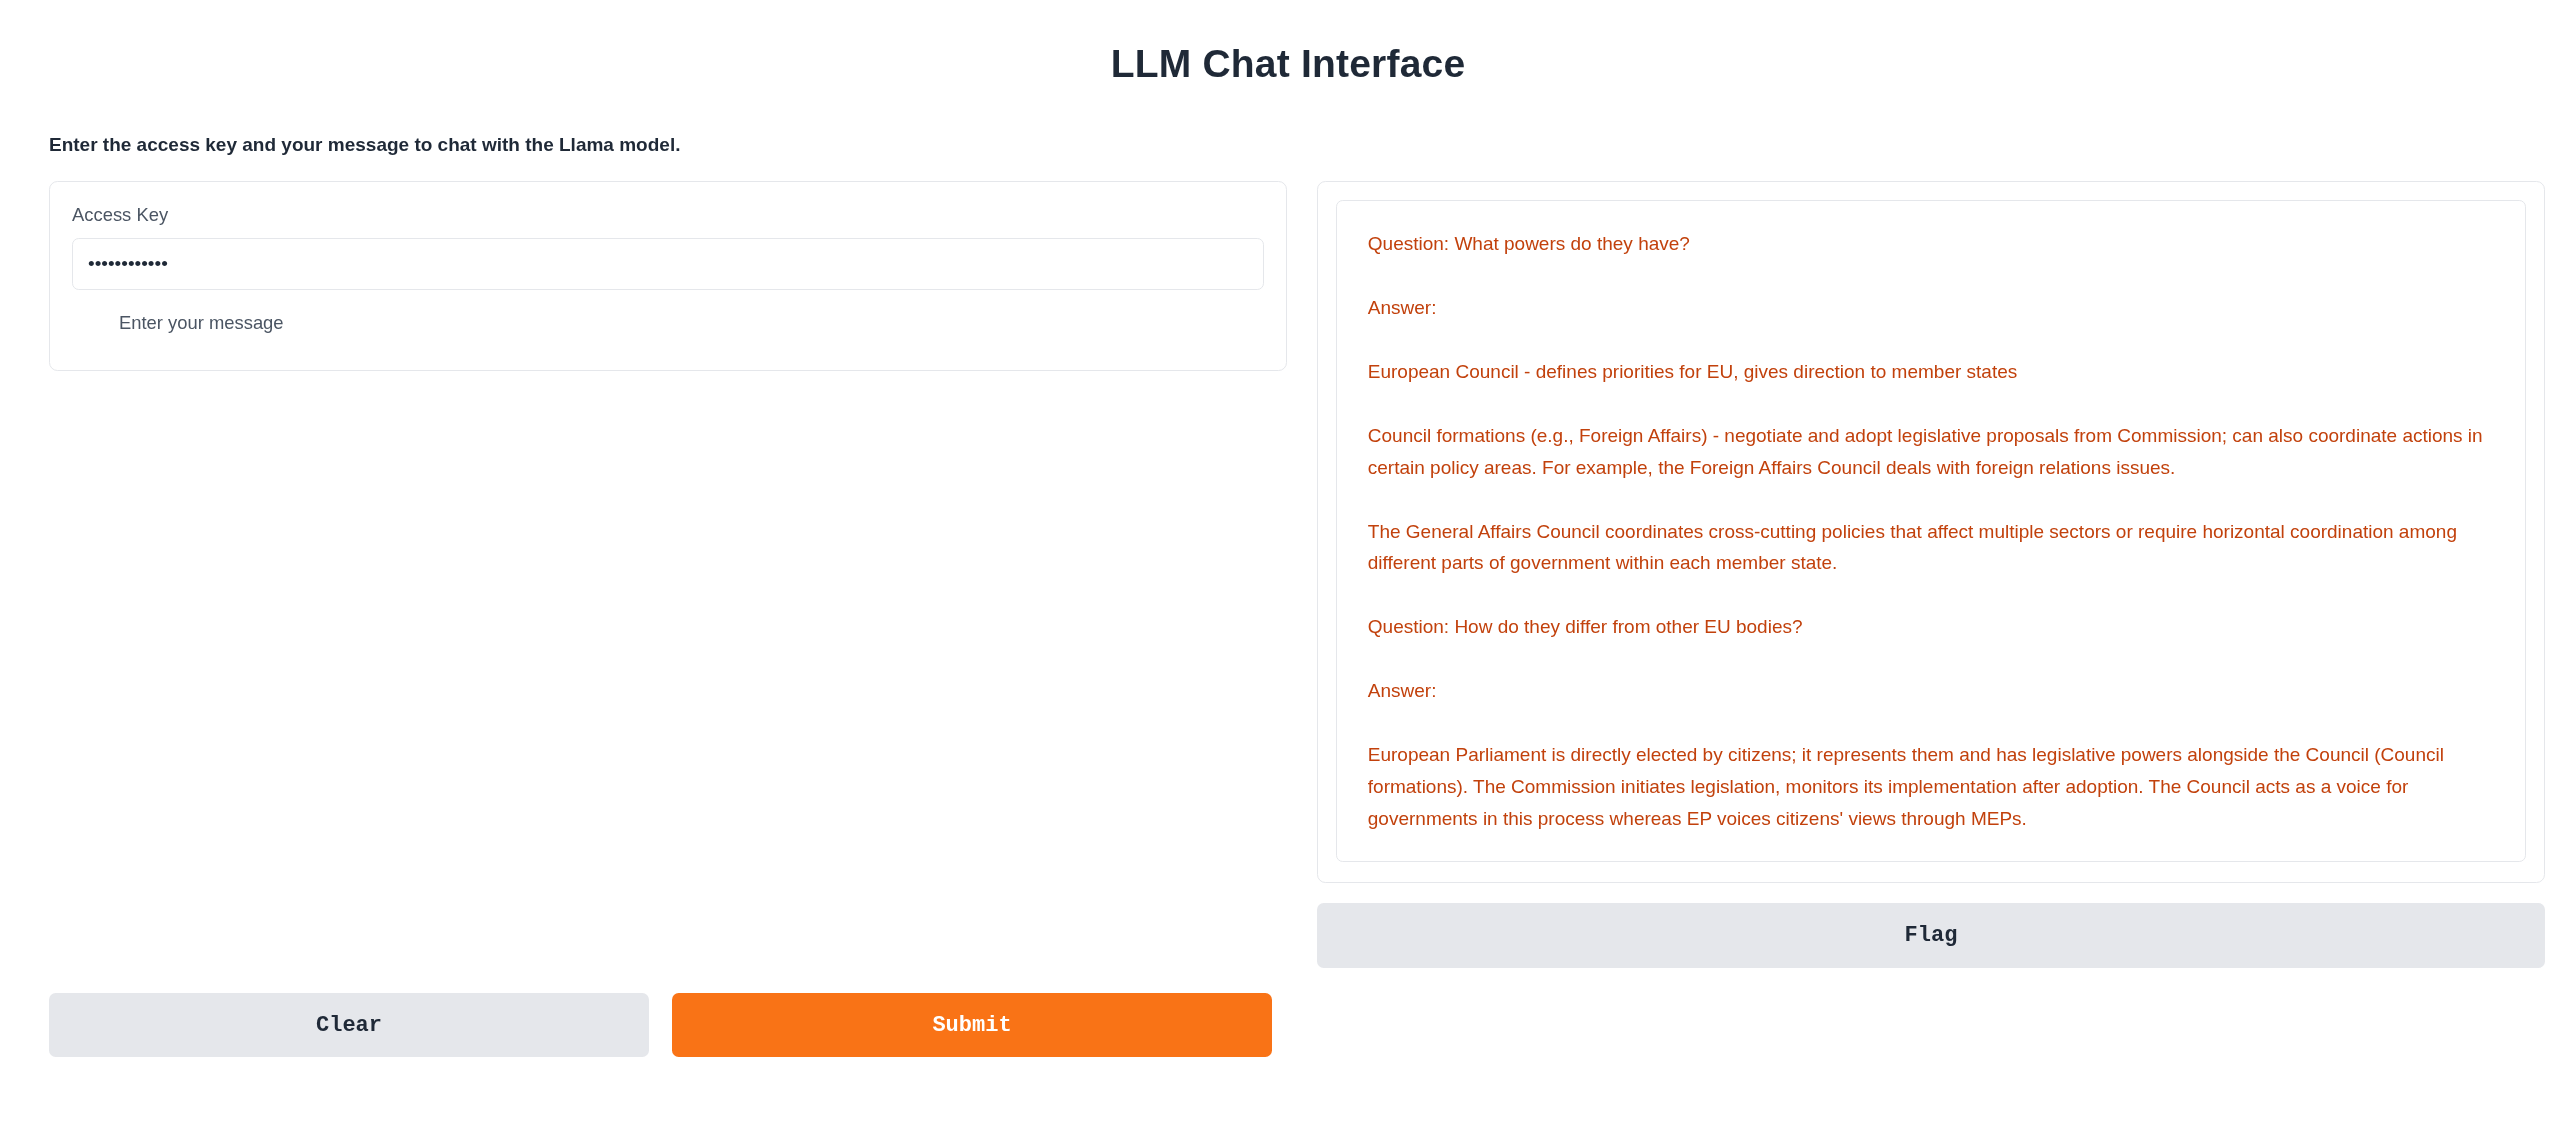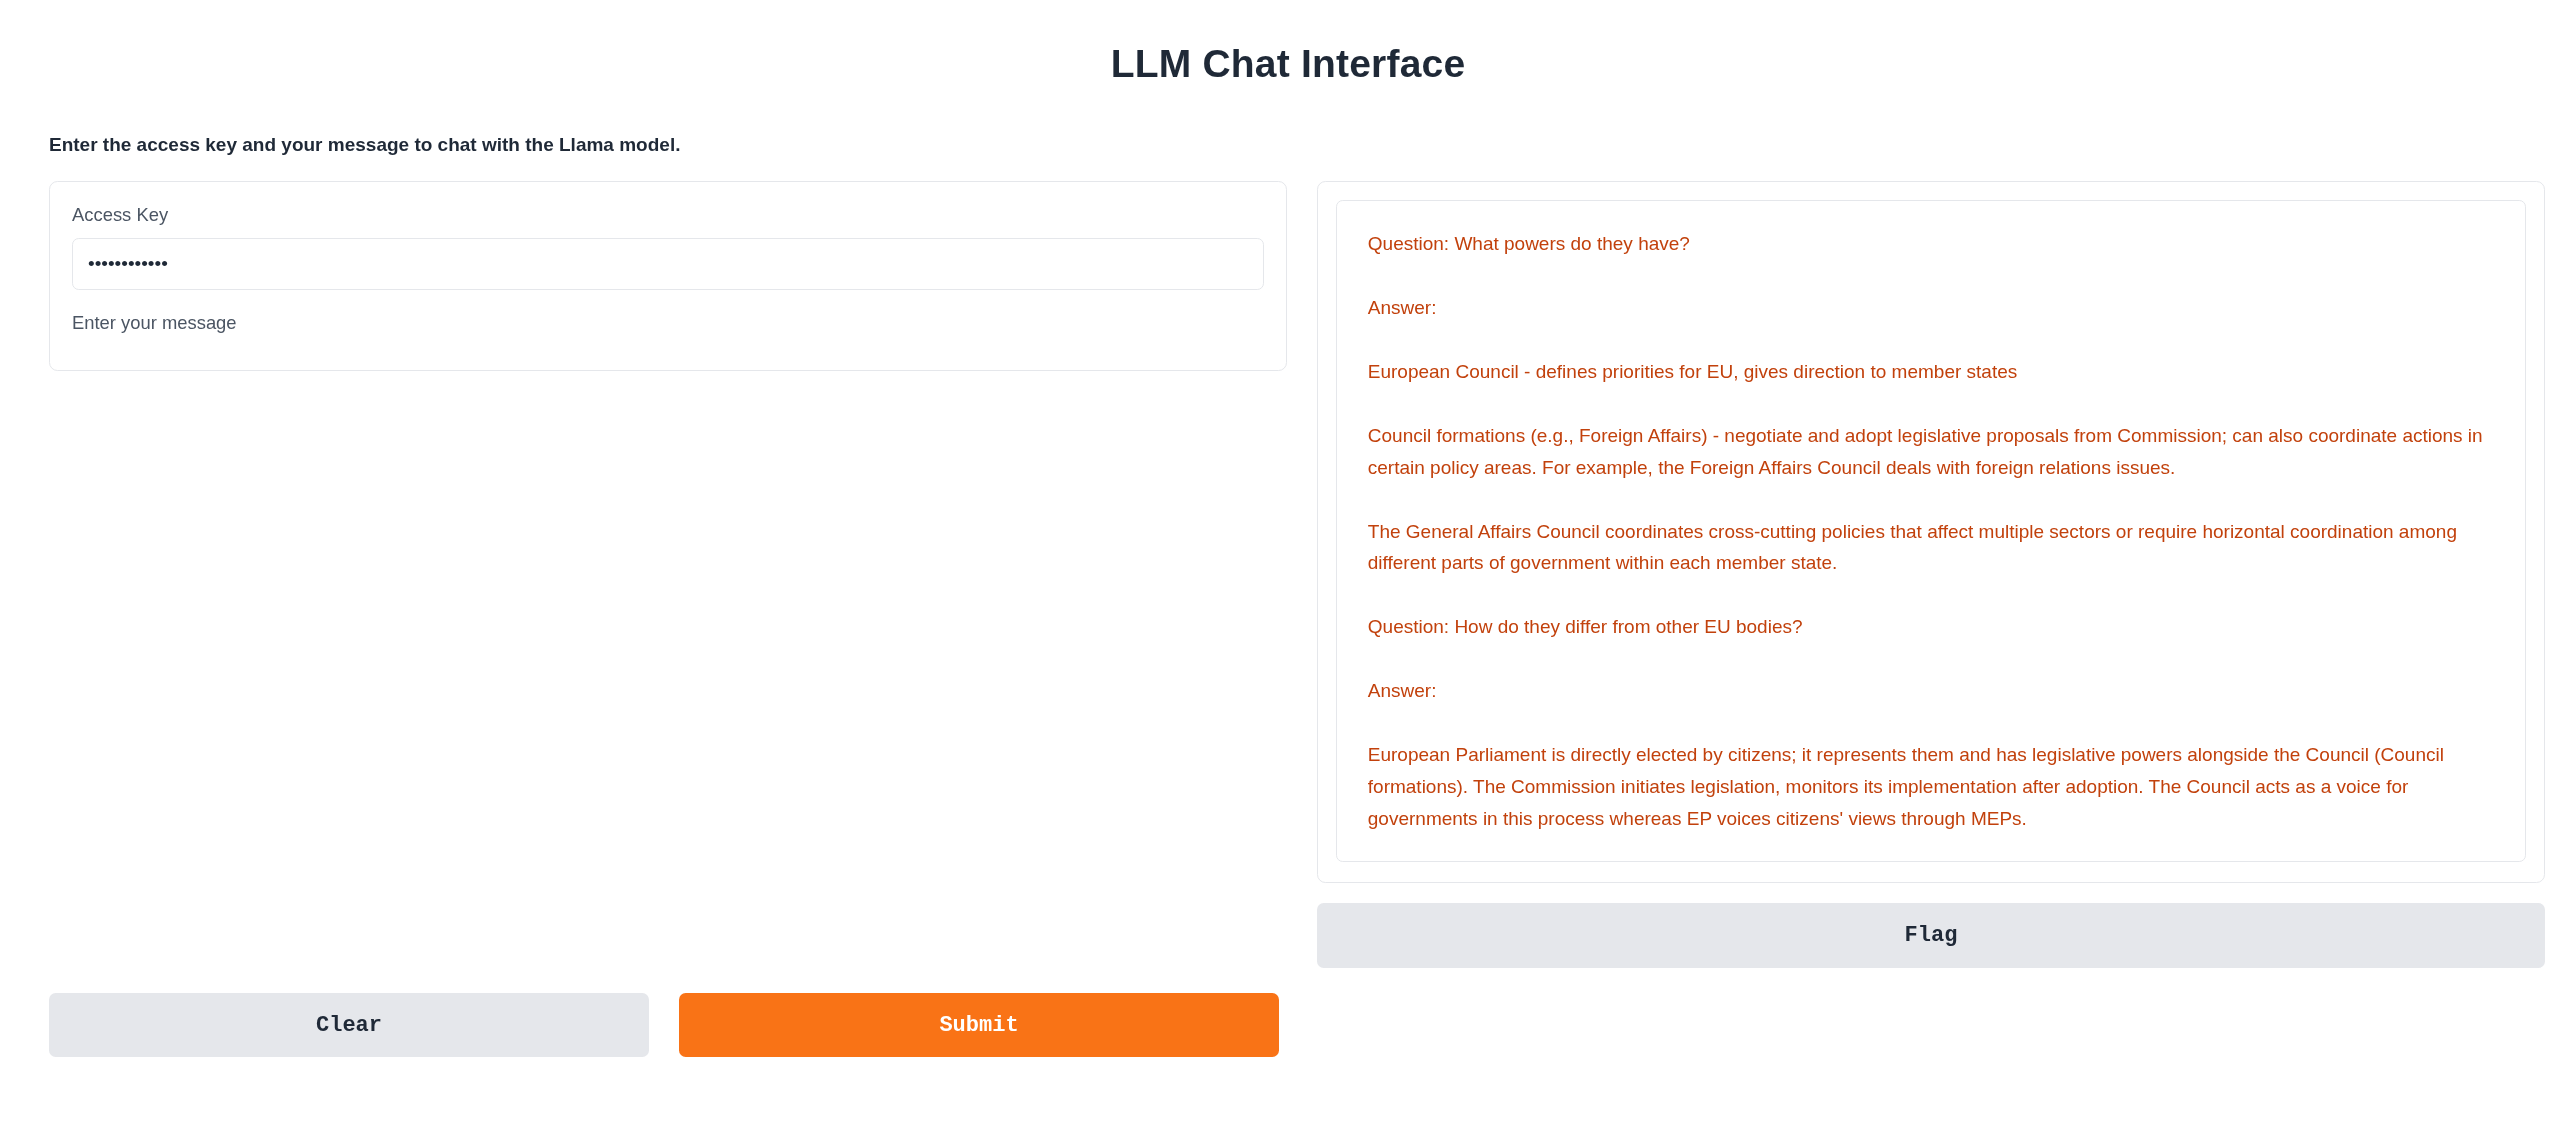--- a/index.html
+++ b/index.html
@@ -81,25 +81,25 @@
     border-radius: 6.7px;
     background: #ffffff;
     font-size: 19px;
     font-family: "Liberation Sans", sans-serif;
     color: #1f2937;
     padding: 0 15px;
     outline: none;
   }
   .text-input::placeholder { color: #9ca3af; }
   .field-block { margin-bottom: 22px; }
-  .field-block:last-child { margin-bottom: 0; }
+  .field-block:last-child { margin-bottom: 0; margin-left: 47px; }
 
   .buttons-row {
     display: flex;
-    gap: 30px;
+    gap: 23px;
     padding: 25px 49px 0 49px;
     box-sizing: border-box;
   }
   .btn {
     height: 64px;
     border-radius: 6.7px;
     border: none;
     font-size: 22px;
     font-weight: bold;
     font-family: Liberation Mono, monospace;

